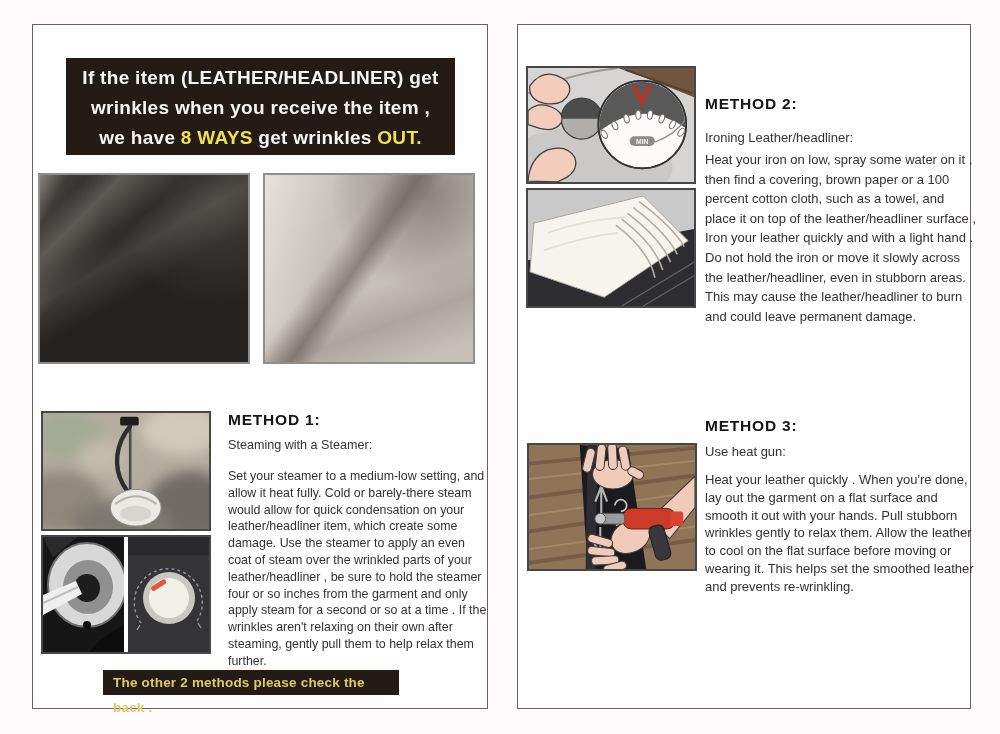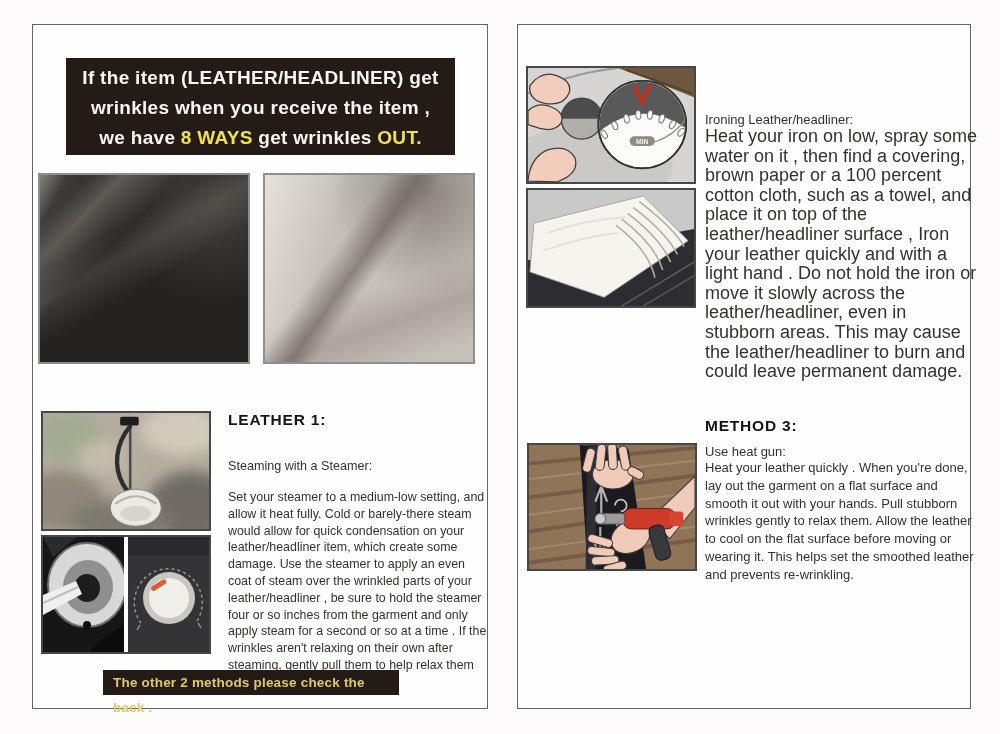--- a/index.html
+++ b/index.html
@@ -53,28 +53,28 @@
   .half svg{display:block;width:100%;height:100%}
   .iron-illus{left:8px;top:41px;width:170px;height:118px}
   .towel-illus{left:8px;top:163px;width:170px;height:120px}
   .heatgun-illus{left:9px;top:418px;width:170px;height:128px}
 
   
   .method{position:absolute}
   .method h2{font-size:15.5px;letter-spacing:.8px;color:#151515;font-weight:bold}
   .method p{color:#333230}
   .m1{left:195px;top:386px;width:259px}
-  .m1 .sub{margin-top:30px;font-size:12.6px}
+  .m1 .sub{margin-top:9px;font-size:12.6px}
   .m1 .body{margin-top:16px;font-size:12.4px;line-height:16.8px}
   .m2{left:187px;top:70px;width:273px}
   .m2 .sub{margin-top:17px;font-size:13px}
-  .m2 .body{font-size:18px;line-height:19.6px}
+  .m2 .body{margin-top:5px;font-size:13px;line-height:19.6px}
   .m3{left:187px;top:392px;width:275px}
   .m3 .sub{margin-top:9px;font-size:13px}
-  .m3 .body{margin-top:0;font-size:13px;line-height:17.8px}
+  .m3 .body{margin-top:12px;font-size:13px;line-height:17.8px}
 
   
   .bottom-banner{
     position:absolute;left:70px;top:645px;width:296px;height:25px;
     background:#251b16;color:#dcca68;font-weight:bold;font-size:13.5px;
     line-height:25px;padding-left:10px;letter-spacing:.2px;
   }
 </style>
 </head>
 <body>
@@ -139,21 +139,21 @@
           <path d="M13 86 A34 34 0 1 1 69 84" fill="none" stroke="#9a9a9a" stroke-width="1.4" stroke-dasharray="3 3"></path>
           <path d="M12 88 l-3 5 M70 86 l3 5" stroke="#9a9a9a" stroke-width="1.4"></path>
           <circle cx="41" cy="61" r="26" fill="#c9c7c2"></circle>
           <circle cx="41" cy="61" r="20" fill="#f1efea"></circle>
           <rect x="22" y="46" width="17" height="5" rx="2.5" fill="#e05a36" transform="rotate(-33 30 48)"></rect>
         </svg>
       </div>
     </div>
 
     <div class="method m1">
-      <h2>LEATHER 1:</h2>
+      <h2>METHOD 1:</h2>
       <p class="sub">Steaming with a Steamer:</p>
       <p class="body">Set your steamer to a medium-low setting, and allow it heat fully. Cold or barely-there steam would allow for quick condensation on your leather/headliner item, which create some damage. Use the steamer to apply an even coat of steam over the wrinkled parts of your leather/headliner , be sure to hold the steamer four or so inches from the garment and only apply steam for a second or so at a time . If the wrinkles aren't relaxing on their own after steaming, gently pull them to help relax them further.</p>
     </div>
 
     <div class="bottom-banner">
       <span>The other 2 methods please check the back .</span>
     </div>
   </section>
 
   <section class="panel panel-right">
@@ -213,20 +213,21 @@
           <path d="M108 18 Q142 44 153 66"></path>
           <path d="M102 24 Q136 50 146 74"></path>
           <path d="M96 30 Q130 56 138 82"></path>
           <path d="M90 36 Q124 62 130 90"></path>
         </g>
         <path d="M20 44 Q60 30 100 28 M16 62 Q56 48 92 44" stroke="#e3e0d9" stroke-width="2" fill="none"></path>
       </svg>
     </div>
 
     <div class="method m2">
+      <h2>METHOD 2:</h2>
       <p class="sub">Ironing Leather/headliner:</p>
       <p class="body">Heat your iron on low,  spray some water on it , then find a covering, brown paper or a 100 percent cotton cloth, such as a towel, and place it on top of the leather/headliner surface , Iron your leather quickly and with a light hand . Do not hold the iron or move it slowly across the leather/headliner, even in stubborn areas. This may cause the leather/headliner to burn and could leave permanent damage.</p>
     </div>
 
     <div class="img heatgun-illus">
       <svg viewBox="0 0 170 127" preserveAspectRatio="none">
         <rect width="170" height="127" fill="#8f7458"></rect>
         <g stroke="#6d5340" stroke-width="4" opacity=".7">
           <path d="M-10 20 L180 2"></path>
             <path d="M-10 55 L180 30"></path>

